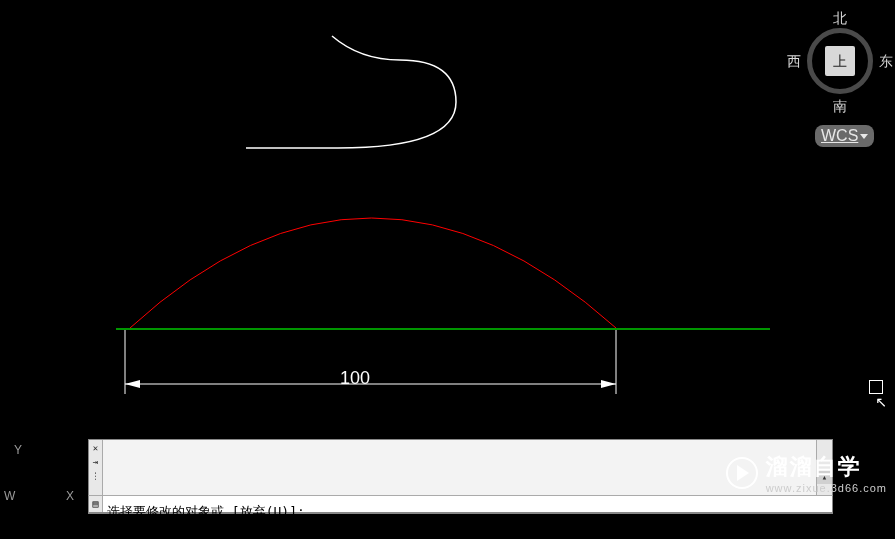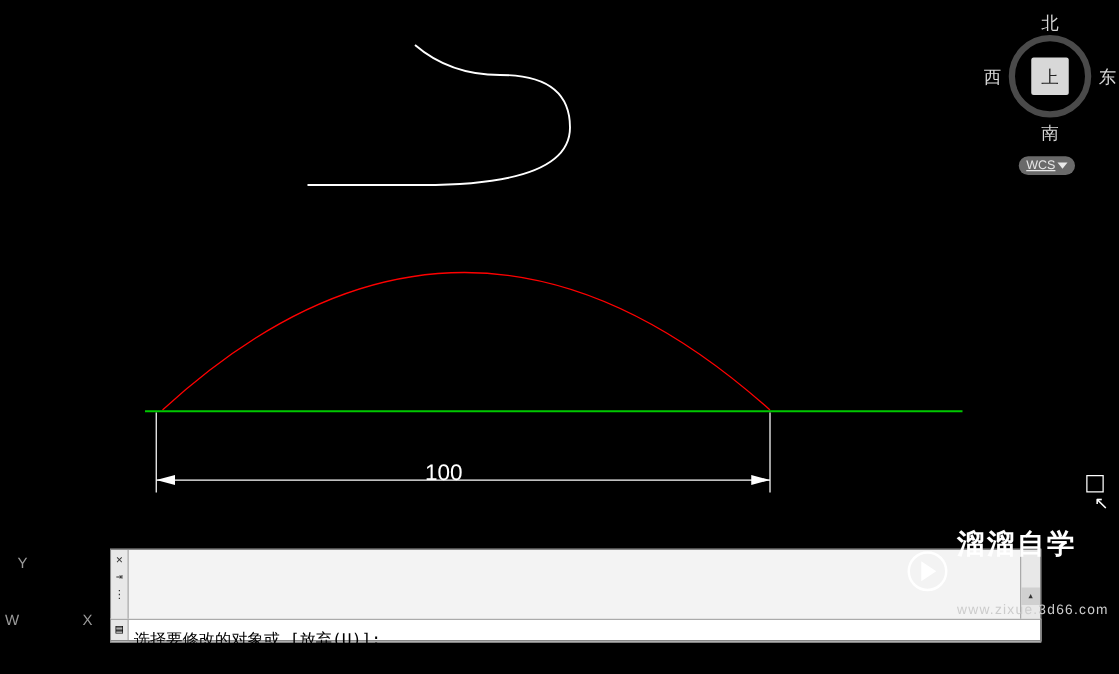--- a/index.html
+++ b/index.html
@@ -52,21 +52,21 @@
     .vc-n { position: absolute; top: 0; left: 0; right: 0; font-size: 14px; }
     .vc-s { position: absolute; top: 88px; left: 0; right: 0; font-size: 14px; }
     .vc-w { position: absolute; top: 43px; left: -8px; font-size: 14px; }
     .vc-e { position: absolute; top: 43px; right: -8px; font-size: 14px; }
     .wcs-badge {
       position: absolute;
       top: 115px;
       left: 20px;
       background: #6a6a6a;
       color: #e8e8e8;
-      font-size: 10px;
+      font-size: 16px;
       padding: 2px 6px;
       border-radius: 8px;
       display: inline-flex;
       align-items: center;
       gap: 2px;
       text-decoration: underline;
     }
     .wcs-tri {
       display: inline-block;
       width: 0; height: 0;
@@ -181,21 +181,21 @@
     }
     .wm-play {
       width: 0; height: 0;
       border-top: 8px solid transparent;
       border-bottom: 8px solid transparent;
       border-left: 12px solid #fff;
       margin-left: 3px;
     }
     .wm-text { display: flex; flex-direction: column; }
     .wm-main { font-size: 22px; font-weight: bold; letter-spacing: 2px; }
-    .wm-sub { font-size: 11px; letter-spacing: 1px; color: #ccc; margin-top: 32px; }
+    .wm-sub { font-size: 11px; letter-spacing: 1px; color: #ccc; }
     .cursor-box {
       position: absolute;
       right: 12px;
       top: 380px;
       width: 14px;
       height: 14px;
       border: 1px solid #fff;
     }
     .cursor-arrow {
       position: absolute;

